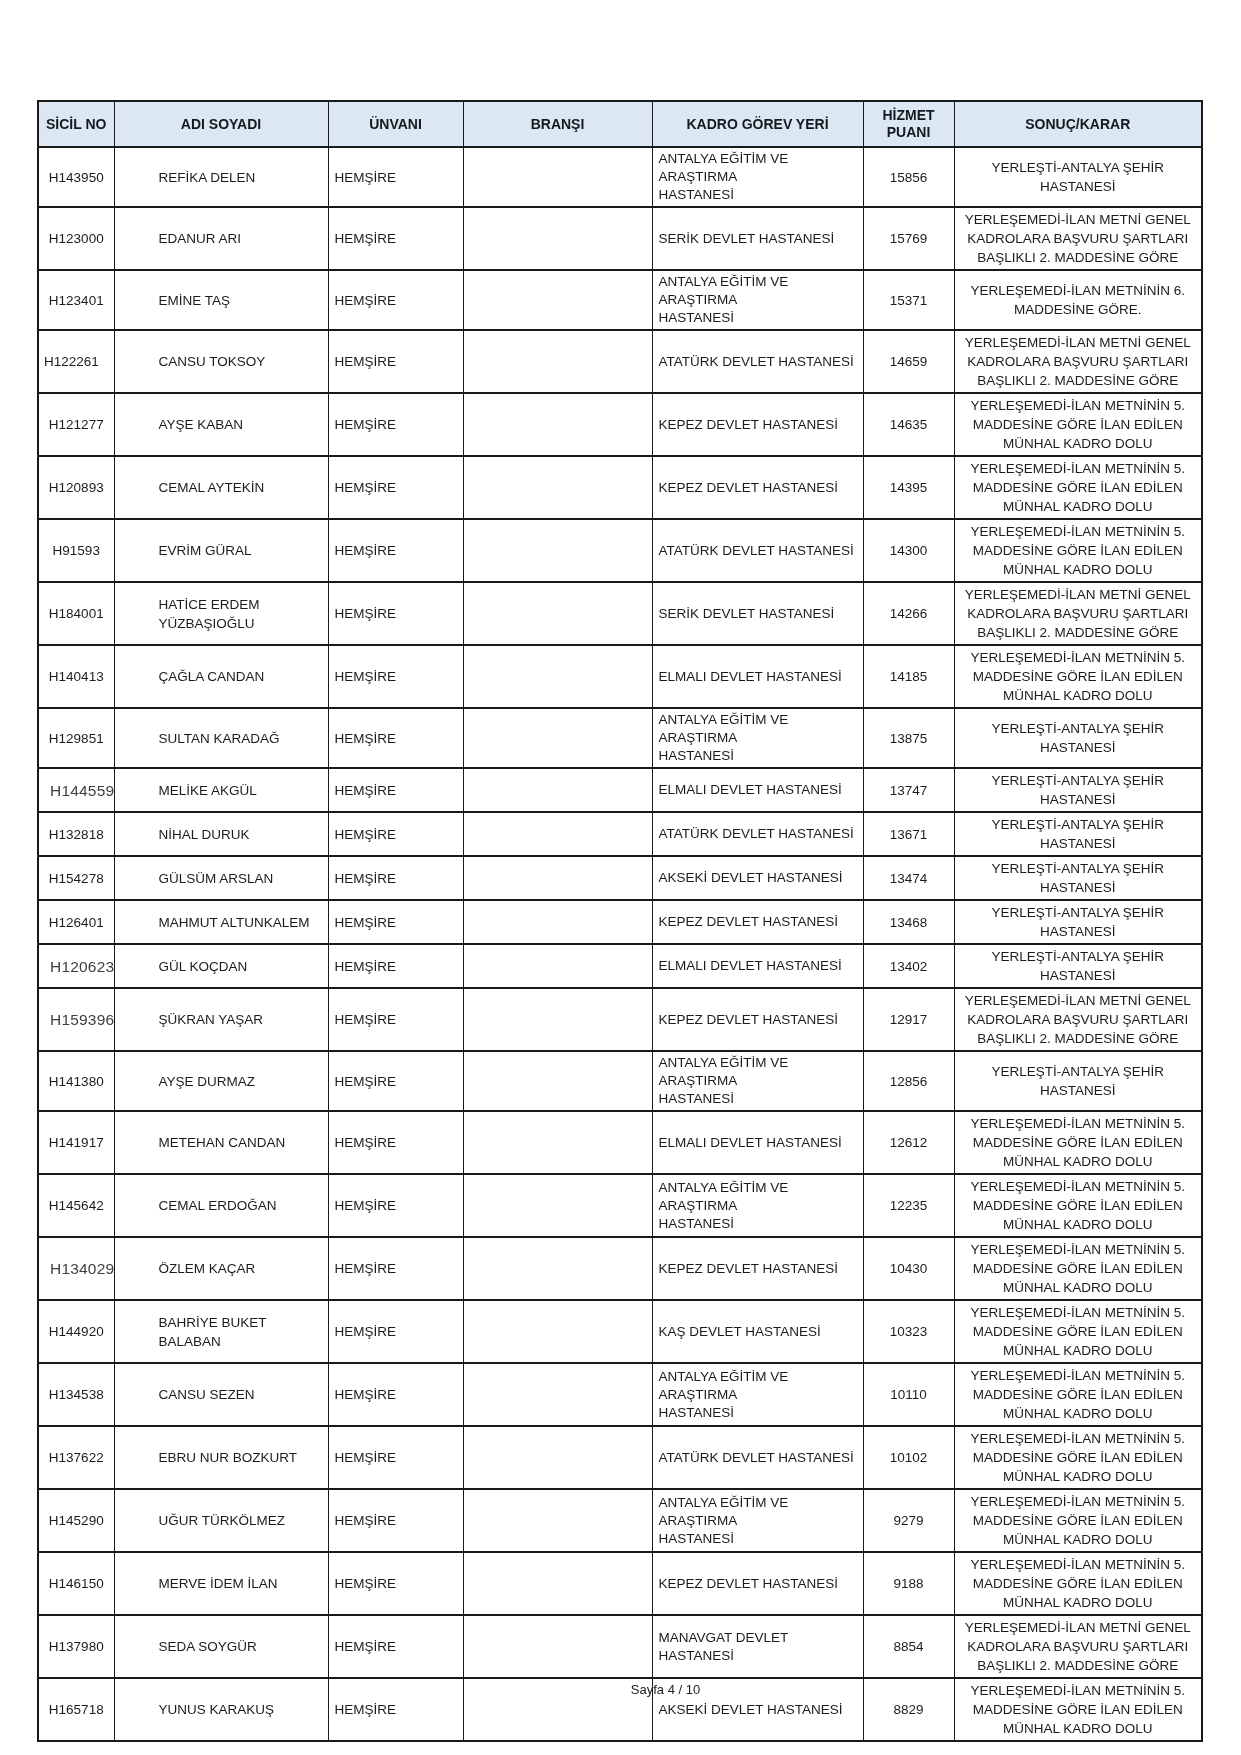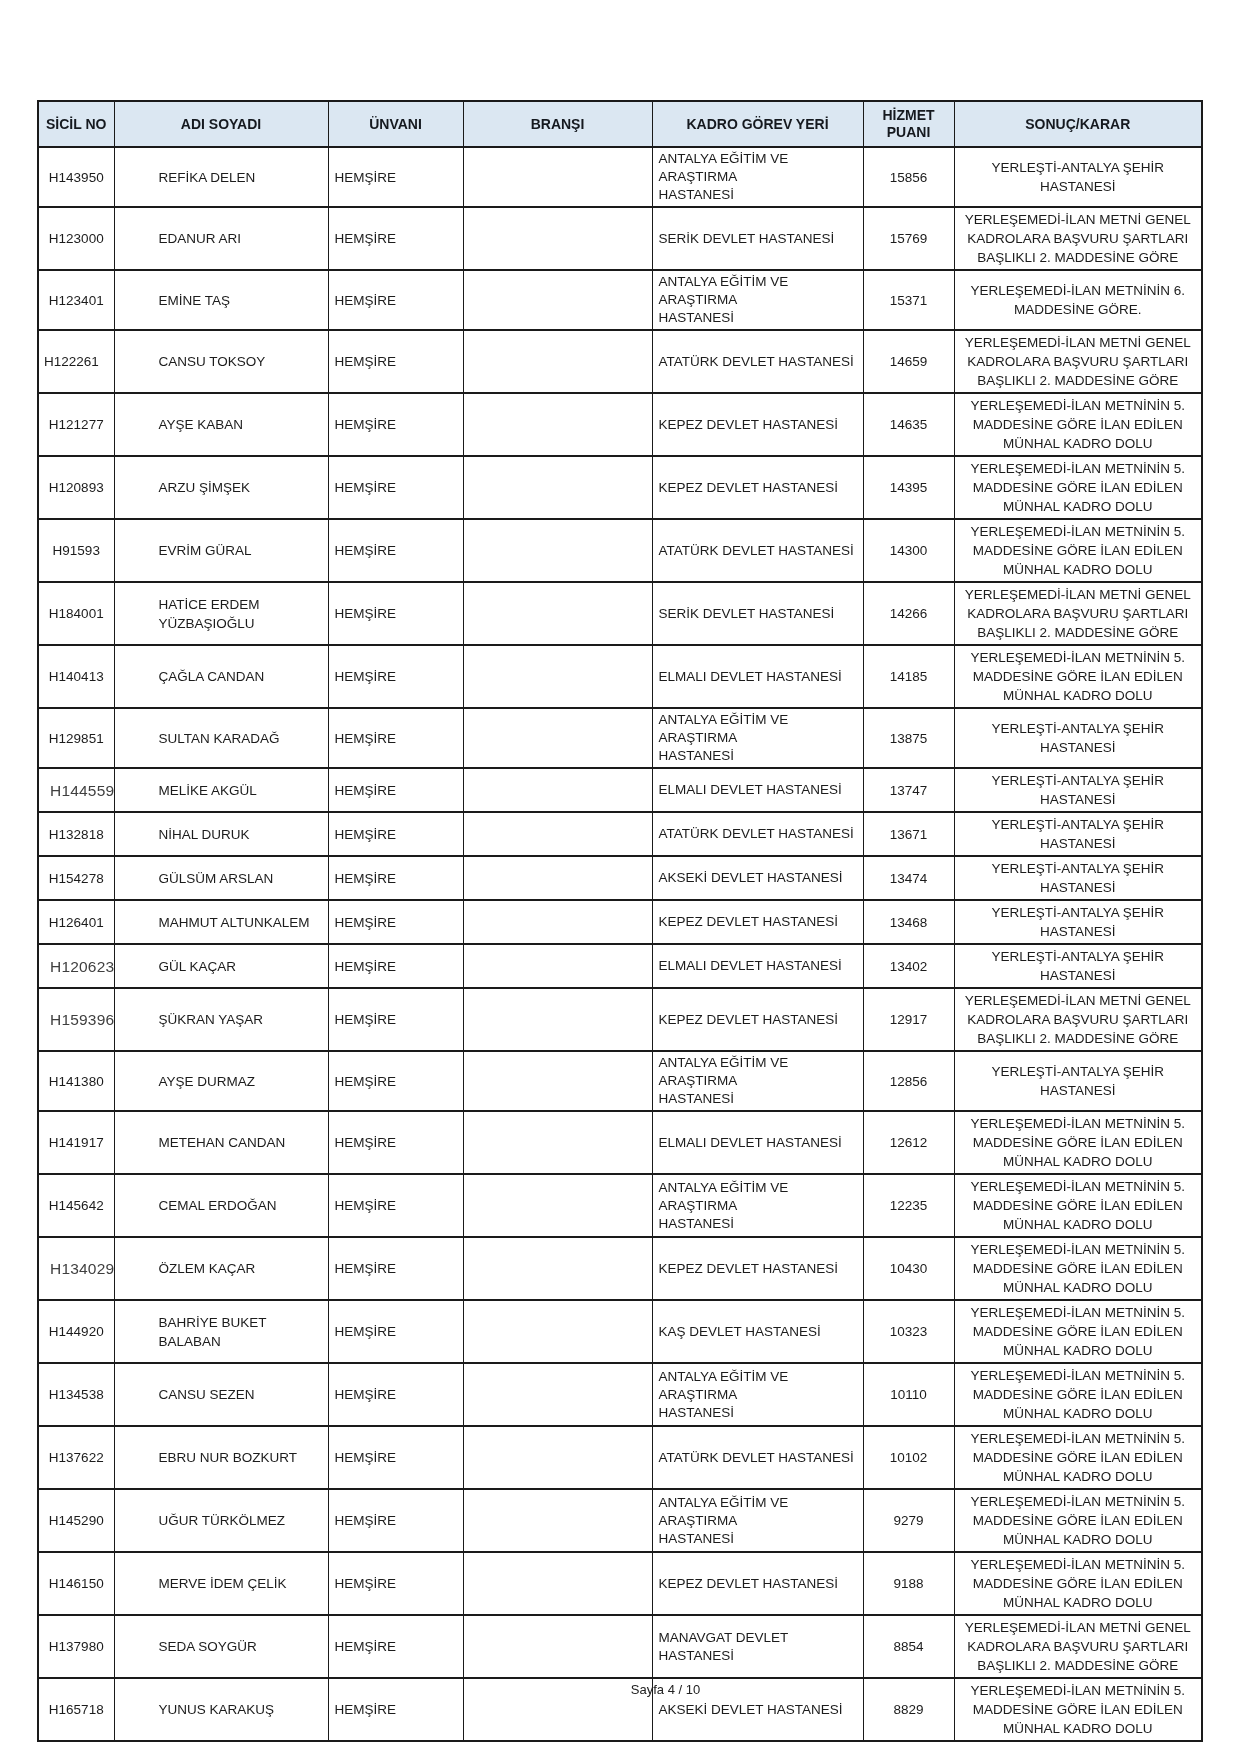--- a/index.html
+++ b/index.html
@@ -144,21 +144,21 @@
         <td class="c-unvan">HEMŞİRE</td>
         <td class="c-brans"></td>
         <td class="c-kadro">KEPEZ DEVLET HASTANESİ</td>
         <td class="c-puan">14635</td>
         <td class="c-sonuc">YERLEŞEMEDİ-İLAN METNİNİN 5.
 MADDESİNE GÖRE İLAN EDİLEN
 MÜNHAL  KADRO DOLU</td>
       </tr>
       <tr>
         <td class="c-sicil">H120893</td>
-        <td class="c-name">ARZU ŞİMŞEK</td>
+        <td class="c-name">CEMAL AYTEKİN</td>
         <td class="c-unvan">HEMŞİRE</td>
         <td class="c-brans"></td>
         <td class="c-kadro">KEPEZ DEVLET HASTANESİ</td>
         <td class="c-puan">14395</td>
         <td class="c-sonuc">YERLEŞEMEDİ-İLAN METNİNİN 5.
 MADDESİNE GÖRE İLAN EDİLEN
 MÜNHAL  KADRO DOLU</td>
       </tr>
       <tr>
         <td class="c-sicil">H91593</td>
@@ -234,21 +234,21 @@
         <td class="c-sicil">H126401</td>
         <td class="c-name">MAHMUT ALTUNKALEM</td>
         <td class="c-unvan">HEMŞİRE</td>
         <td class="c-brans"></td>
         <td class="c-kadro">KEPEZ DEVLET HASTANESİ</td>
         <td class="c-puan">13468</td>
         <td class="c-sonuc">YERLEŞTİ-ANTALYA ŞEHİR HASTANESİ</td>
       </tr>
       <tr>
         <td class="c-sicil sicil-alt">H120623</td>
-        <td class="c-name">GÜL KAÇAR</td>
+        <td class="c-name">GÜL KOÇDAN</td>
         <td class="c-unvan">HEMŞİRE</td>
         <td class="c-brans"></td>
         <td class="c-kadro">ELMALI DEVLET HASTANESİ</td>
         <td class="c-puan">13402</td>
         <td class="c-sonuc">YERLEŞTİ-ANTALYA ŞEHİR HASTANESİ</td>
       </tr>
       <tr>
         <td class="c-sicil sicil-alt">H159396</td>
         <td class="c-name">ŞÜKRAN YAŞAR</td>
         <td class="c-unvan">HEMŞİRE</td>
@@ -344,21 +344,21 @@
         <td class="c-brans"></td>
         <td class="c-kadro">ANTALYA EĞİTİM VE ARAŞTIRMA
 HASTANESİ</td>
         <td class="c-puan">9279</td>
         <td class="c-sonuc">YERLEŞEMEDİ-İLAN METNİNİN 5.
 MADDESİNE GÖRE İLAN EDİLEN
 MÜNHAL  KADRO DOLU</td>
       </tr>
       <tr>
         <td class="c-sicil">H146150</td>
-        <td class="c-name">MERVE İDEM ÇELİK</td>
+        <td class="c-name">MERVE İDEM İLAN</td>
         <td class="c-unvan">HEMŞİRE</td>
         <td class="c-brans"></td>
         <td class="c-kadro">KEPEZ DEVLET HASTANESİ</td>
         <td class="c-puan">9188</td>
         <td class="c-sonuc">YERLEŞEMEDİ-İLAN METNİNİN 5.
 MADDESİNE GÖRE İLAN EDİLEN
 MÜNHAL  KADRO DOLU</td>
       </tr>
       <tr>
         <td class="c-sicil">H137980</td>

